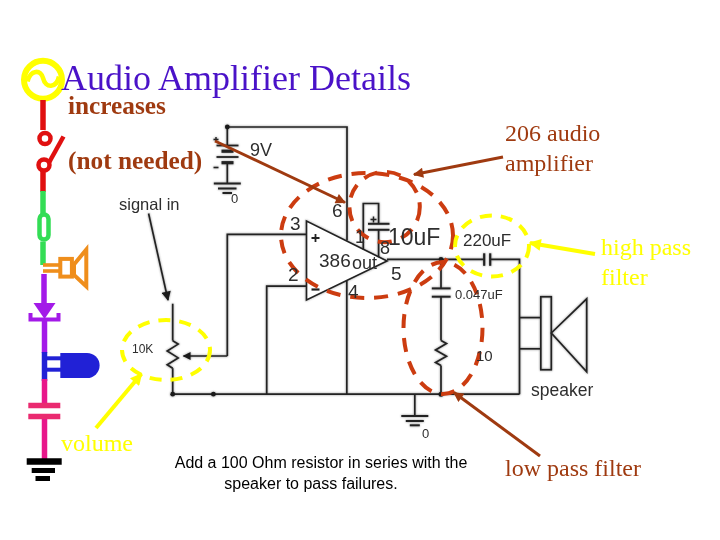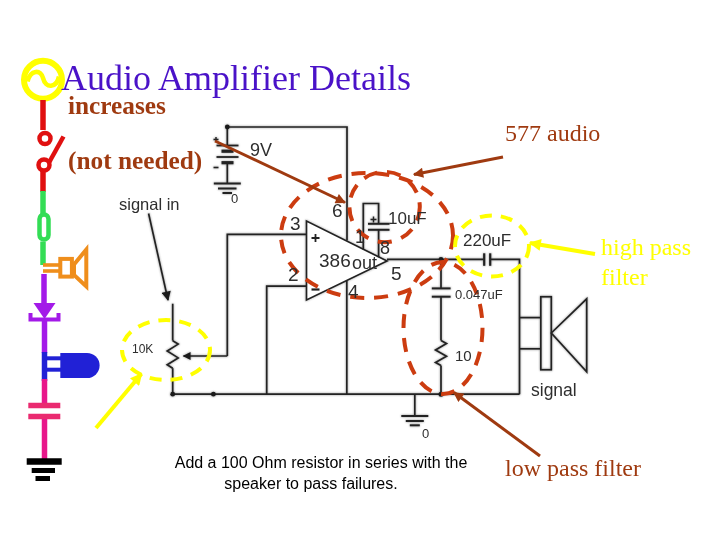--- a/index.html
+++ b/index.html
@@ -160,38 +160,39 @@
     <path d="M540 448 L454 384.5" style="stroke:var(--c-darkred)" stroke-width="3" marker-end="url(#mRed)"></path>
     <path d="M595 246 L530 235" style="stroke:var(--c-yellow)" stroke-width="4" marker-end="url(#mYel)"></path>
     <path d="M96 420 L141.5 365.8" style="stroke:var(--c-yellow)" stroke-width="4" marker-end="url(#mYel)"></path>
   </g>
 </svg>
 
 <div class="txt title" style="left:61px;top:52.3px;">Audio Amplifier Details</div>
 
 <div class="txt note3" style="left:68px;top:84px;font-weight:bold;"><span>increases</span><br><br><span>(not needed)</span></div>
 
-<div class="txt side" style="left:505px;top:110px;"><span>577 audio</span><br></div>
+<div class="txt side" style="left:505px;top:110px;"><span>206 audio</span><br><span>amplifier</span></div>
 
 <div class="txt ylab" style="left:601px;top:223.6px;"><span>high pass</span><br><span>filter</span></div>
 
 <div class="txt side" style="left:505px;top:445.4px;">low pass filter</div>
 
+<div class="txt ylab" style="left:61px;top:419.9px;">volume</div>
 
 <div class="txt caption" style="left:121px;top:444px;width:400px;"><span>Add a 100 Ohm resistor in series with the</span><br><span class="cap2">speaker to pass failures.</span></div>
 
 <div class="txt sch" style="left:250px;top:133px;font-size:18px;">9V</div>
 <div class="txt sch" style="left:231px;top:184px;font-size:13px;">0</div>
 <div class="txt sch" style="left:119px;top:188px;font-size:16.5px;">signal in</div>
 <div class="txt sch" style="left:132px;top:335px;font-size:12px;">10K</div>
-<div class="txt sch" style="left:388px;top:202px;font-size:17px;">10uF</div>
+<div class="txt sch" style="left:388px;top:218px;font-size:23px;">10uF</div>
 <div class="txt sch" style="left:463px;top:224px;font-size:17px;">220uF</div>
 <div class="txt sch" style="left:455px;top:280px;font-size:13px;">0.047uF</div>
-<div class="txt sch" style="left:455px;top:340px;font-size:15px;">10</div>
-<div class="txt sch" style="left:531px;top:374px;font-size:17.5px;">signal</div>
+<div class="txt sch" style="left:476px;top:340px;font-size:15px;">10</div>
+<div class="txt sch" style="left:531px;top:374px;font-size:17.5px;">speaker</div>
 <div class="txt sch" style="left:422px;top:419px;font-size:13px;">0</div>
 <div class="txt sch" style="left:319px;top:243px;font-size:19px;">386</div>
 <div class="txt sch" style="left:352px;top:246px;font-size:18px;text-align:right;">out</div>
 <div class="txt sch" style="left:290px;top:206px;font-size:19px;">3</div>
 <div class="txt sch" style="left:288px;top:257px;font-size:19px;">2</div>
 <div class="txt sch" style="left:332px;top:193px;font-size:19px;">6</div>
 <div class="txt sch" style="left:355px;top:220px;font-size:18px;">1</div>
 <div class="txt sch" style="left:380px;top:231px;font-size:18px;">8</div>
 <div class="txt sch" style="left:348px;top:274px;font-size:19px;">4</div>
 <div class="txt sch" style="left:391px;top:256px;font-size:19px;">5</div>

